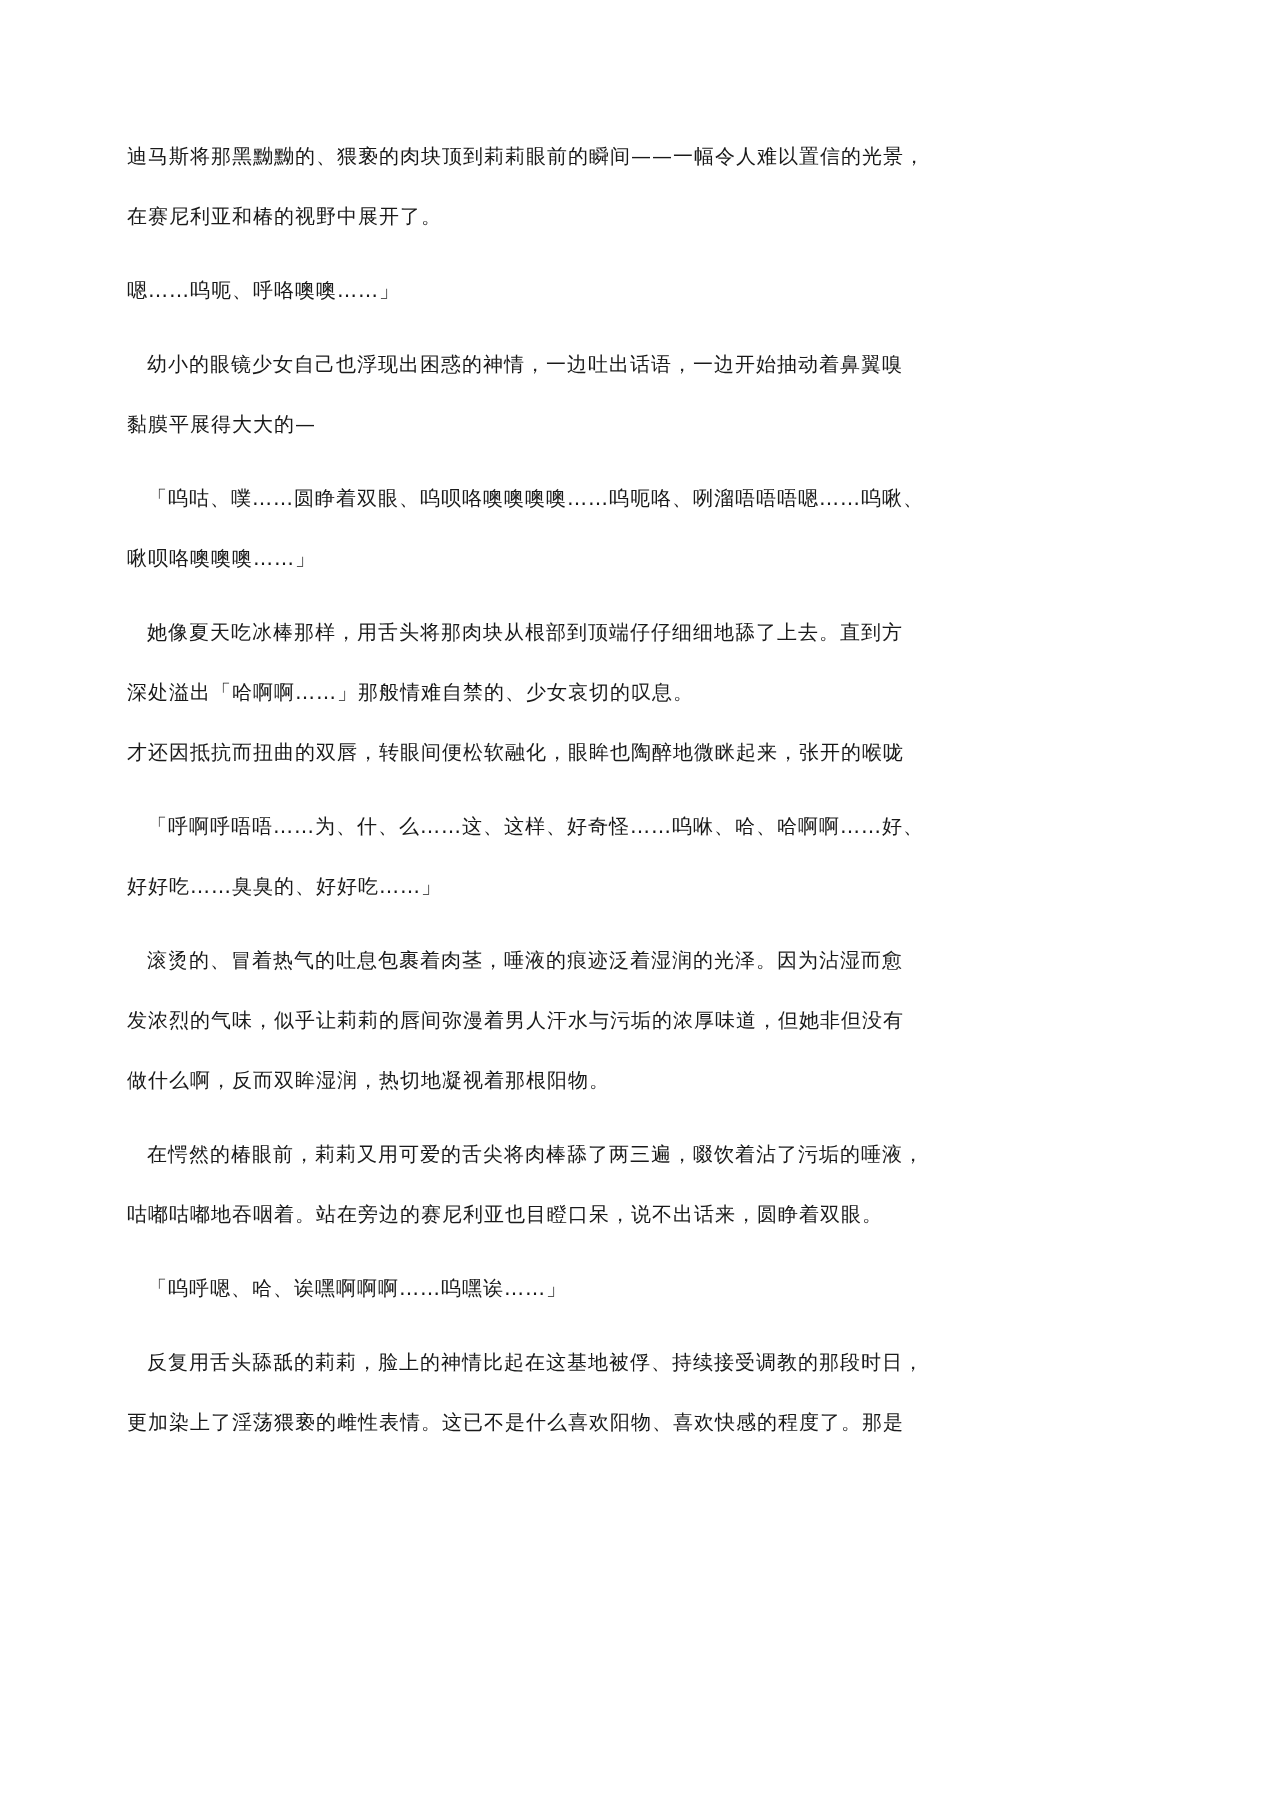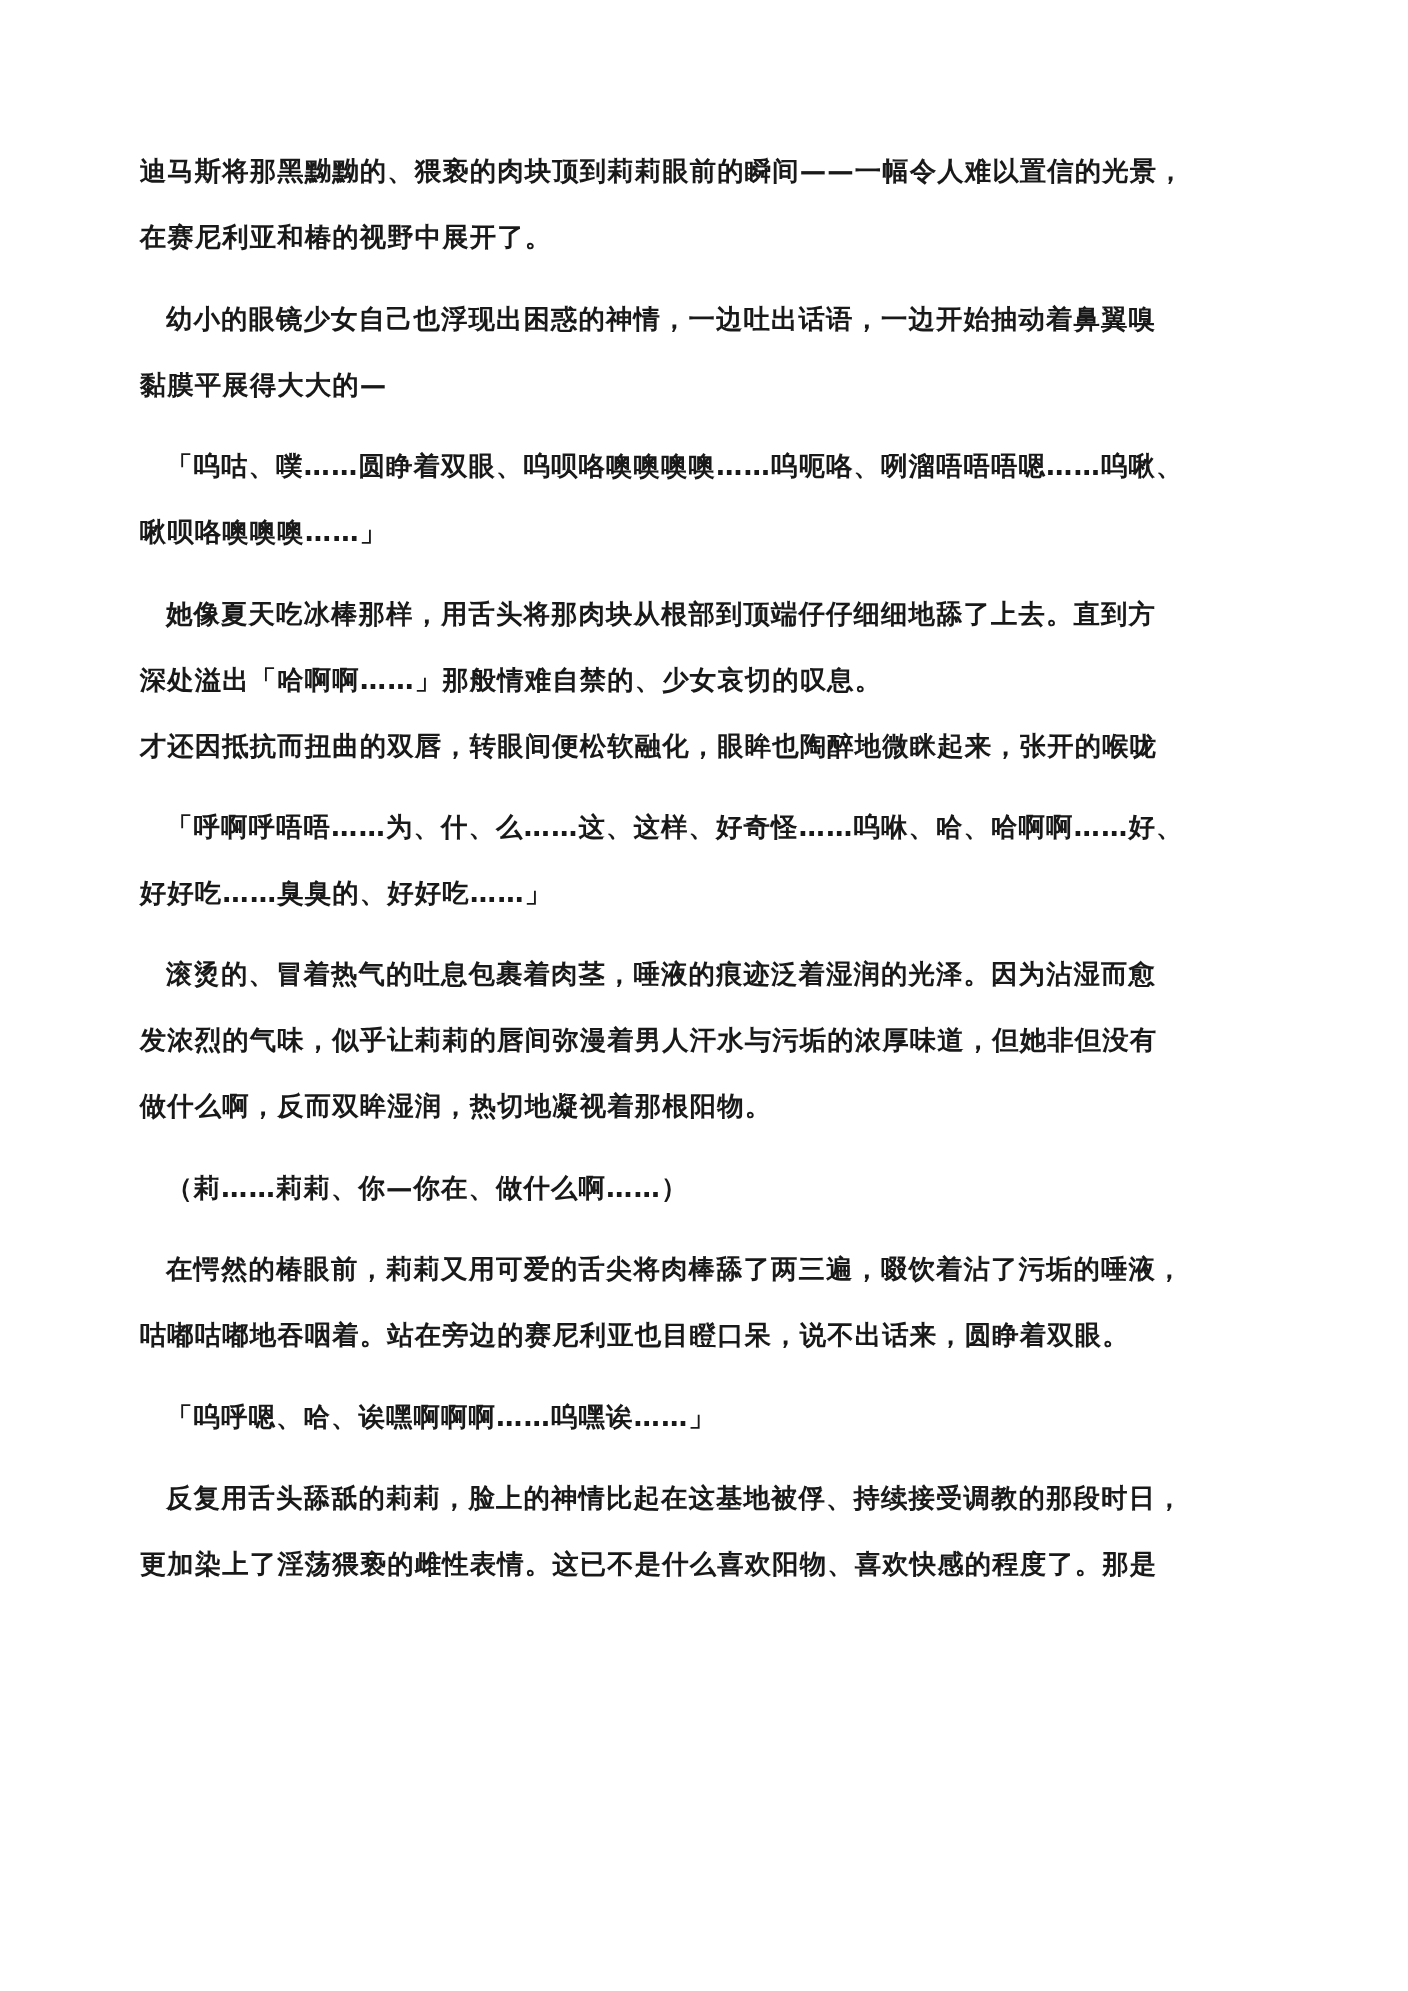--- a/index.html
+++ b/index.html
@@ -21,43 +21,44 @@
     padding: 126px 96px 0 127px;
     background: #ffffff;
   }
   .doc {
     width: 1057px;
   }
   .para {
     margin: 0 0 14px 0;
   }
   .line {
-    font-size: 24px;
+    font-size: 20px;
     line-height: 60px;
     height: 60px;
     letter-spacing: 1px;
     white-space: nowrap;
-    font-weight: 700;
+    font-weight: 400;
   }
   .line.indent {
     text-indent: 1em;
   }
 </style>
 </head>
 <body>
 
 <div class="page">
   <div class="doc">
 
     <div class="para">
       <div class="line">迪马斯将那黑黝黝的、猥亵的肉块顶到莉莉眼前的瞬间——一幅令人难以置信的光景，</div>
       <div class="line">在赛尼利亚和椿的视野中展开了。</div>
     </div>
 
     <div class="para">
+      <div class="line">嗯……呜呃、呼咯噢噢……」</div>
     </div>
 
     <div class="para">
       <div class="line indent">幼小的眼镜少女自己也浮现出困惑的神情，一边吐出话语，一边开始抽动着鼻翼嗅</div>
       <div class="line">黏膜平展得大大的—</div>
     </div>
 
     <div class="para">
       <div class="line indent">「呜咕、噗……圆睁着双眼、呜呗咯噢噢噢噢……呜呃咯、咧溜唔唔唔嗯……呜啾、</div>
       <div class="line">啾呗咯噢噢噢……」</div>
@@ -73,23 +74,20 @@
       <div class="line indent">「呼啊呼唔唔……为、什、么……这、这样、好奇怪……呜咻、哈、哈啊啊……好、</div>
       <div class="line">好好吃……臭臭的、好好吃……」</div>
     </div>
 
     <div class="para">
       <div class="line indent">滚烫的、冒着热气的吐息包裹着肉茎，唾液的痕迹泛着湿润的光泽。因为沾湿而愈</div>
       <div class="line">发浓烈的气味，似乎让莉莉的唇间弥漫着男人汗水与污垢的浓厚味道，但她非但没有</div>
       <div class="line">做什么啊，反而双眸湿润，热切地凝视着那根阳物。</div>
     </div>
 
-    <div class="para">
-      <div class="line indent">（莉……莉莉、你—你在、做什么啊……）</div>
-    </div>
 
     <div class="para">
       <div class="line indent">在愕然的椿眼前，莉莉又用可爱的舌尖将肉棒舔了两三遍，啜饮着沾了污垢的唾液，</div>
       <div class="line">咕嘟咕嘟地吞咽着。站在旁边的赛尼利亚也目瞪口呆，说不出话来，圆睁着双眼。</div>
     </div>
 
     <div class="para">
       <div class="line indent">「呜呼嗯、哈、诶嘿啊啊啊……呜嘿诶……」</div>
     </div>
 

